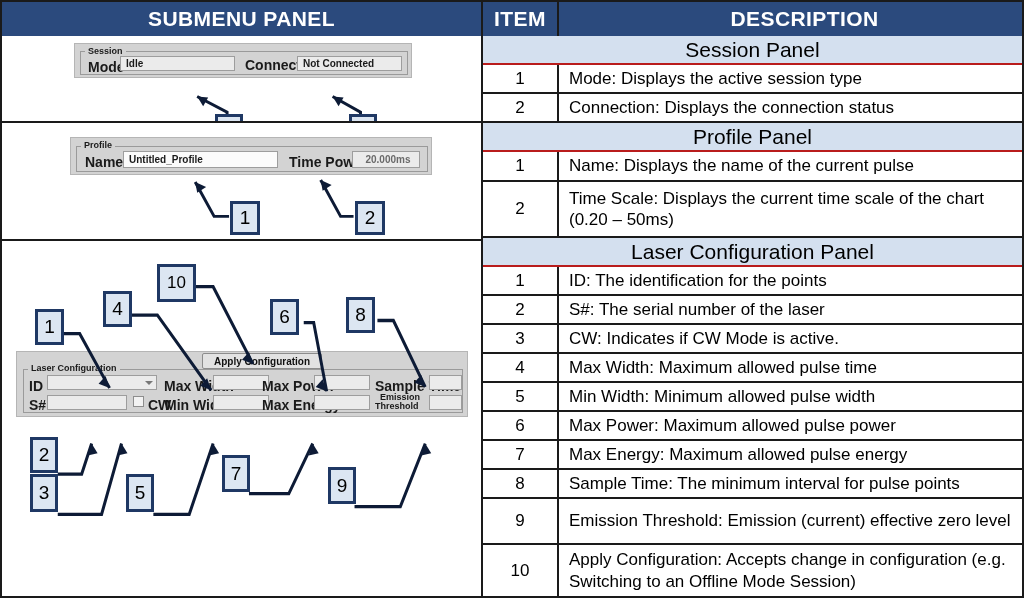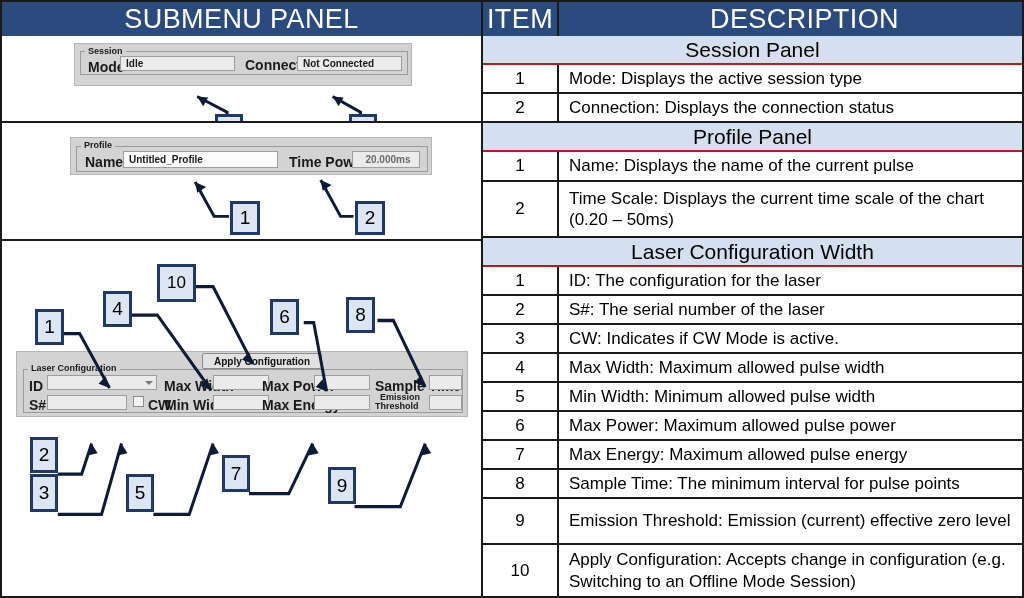--- a/index.html
+++ b/index.html
@@ -12,21 +12,21 @@
   .doc{
     position:relative;width:1024px;height:598px;
     box-sizing:border-box;
     border:2px solid #1a1a1a;
     display:flex;flex-direction:column;
   }
   
   .hdr{display:flex;height:34px;flex:0 0 34px;background:#2b4a7d;}
   .hdr > div{
     color:#ffffff;display:flex;align-items:center;justify-content:center;
-    font-size:27px;letter-spacing:.4px;font-weight:400;
+    font-size:21px;letter-spacing:.4px;font-weight:700;
     border-right:2px solid #1a1a1a;box-sizing:border-box;
   }
   .hdr > div:last-child{border-right:none;padding-left:28px;}
   .c-sub{width:481px;flex:0 0 481px;}
   .c-item{width:76px;flex:0 0 76px;}
   .c-desc{flex:1 1 auto;}
 
   
   .body{display:flex;flex:1 1 auto;min-height:0;}
   .left{
@@ -141,21 +141,21 @@
     <div class="c-sub">SUBMENU PANEL</div>
     <div class="c-item">ITEM</div>
     <div class="c-desc">DESCRIPTION</div>
   </div>
 
   <div class="body">
 
     <div class="left">
 
       <div class="shot s1">
-        <div class="panel" style="left:72px;top:7px;width:338px;height:43px;">
+        <div class="panel" style="left:72px;top:7px;width:338px;height:35px;">
           <div class="group" style="left:5px;top:7px;width:328px;height:24px;"></div>
           <div class="glabel" style="left:10px;top:2px;">Session</div>
           <div class="lbl" style="left:13px;top:16px;">Mode</div>
           <div class="fld" style="left:45px;top:12px;width:115px;height:15px;">Idle</div>
           <div class="lbl" style="left:170px;top:14px;">Connection</div>
           <div class="fld" style="left:222px;top:12px;width:105px;height:15px;">Not Connected</div>
         </div>
 
         <svg class="leaders" viewBox="0 0 481 87" preserveAspectRatio="none">
           <g stroke="#0d1b36" stroke-width="3" fill="none">
@@ -299,36 +299,36 @@
       <div class="sec">Profile Panel</div>
       <div class="row r30">
         <div class="cell-item">1</div>
         <div class="cell-desc">Name: Displays the name of the current pulse</div>
       </div>
       <div class="row r56" style="height:56px;flex:0 0 56px;">
         <div class="cell-item">2</div>
         <div class="cell-desc">Time Scale: Displays the current time scale of the chart (0.20 – 50ms)</div>
       </div>
 
-      <div class="sec">Laser Configuration Width</div>
+      <div class="sec">Laser Configuration Panel</div>
       <div class="row r29">
         <div class="cell-item">1</div>
-        <div class="cell-desc">ID: The configuration for the laser</div>
+        <div class="cell-desc">ID: The identification for the points</div>
       </div>
       <div class="row r29">
         <div class="cell-item">2</div>
         <div class="cell-desc">S#: The serial number of the laser</div>
       </div>
       <div class="row r29">
         <div class="cell-item">3</div>
         <div class="cell-desc">CW: Indicates if CW Mode is active.</div>
       </div>
       <div class="row r29">
         <div class="cell-item">4</div>
-        <div class="cell-desc">Max Width: Maximum allowed pulse width</div>
+        <div class="cell-desc">Max Width: Maximum allowed pulse time</div>
       </div>
       <div class="row r29">
         <div class="cell-item">5</div>
         <div class="cell-desc">Min Width: Minimum allowed pulse width</div>
       </div>
       <div class="row r29">
         <div class="cell-item">6</div>
         <div class="cell-desc">Max Power: Maximum allowed pulse power</div>
       </div>
       <div class="row r29">

